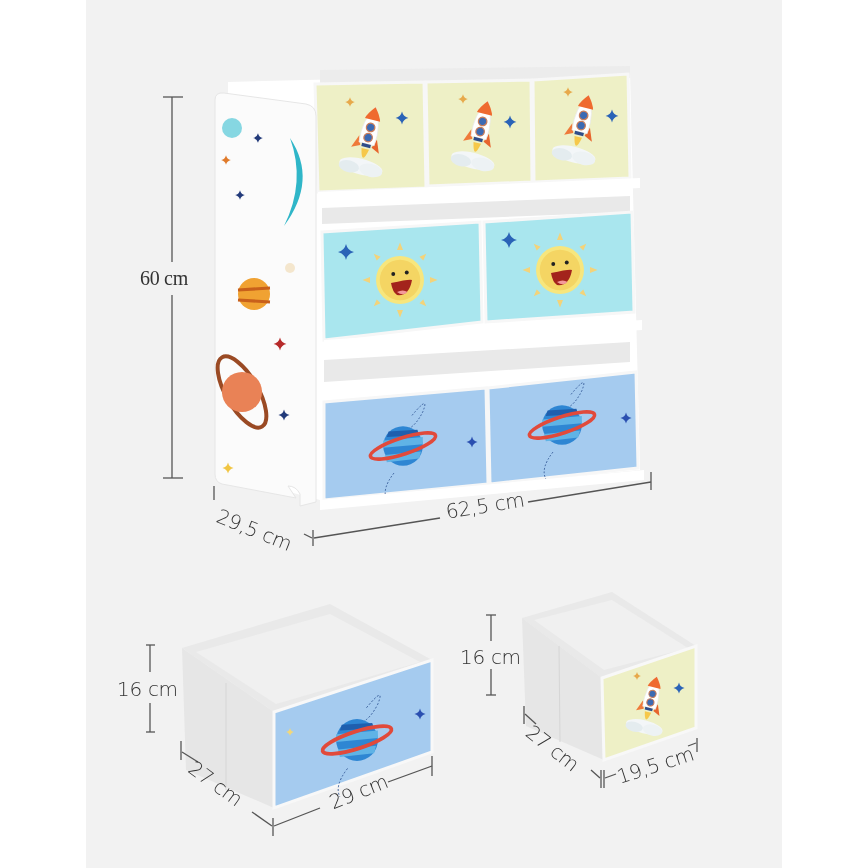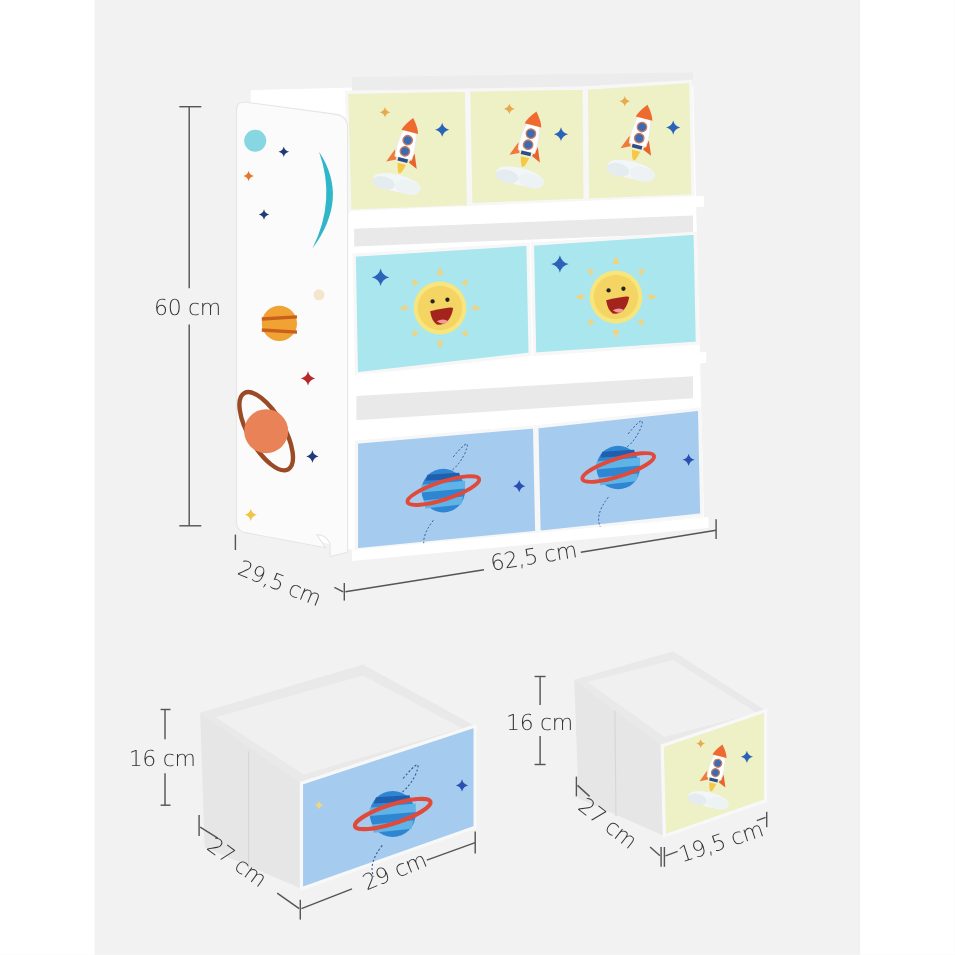--- a/index.html
+++ b/index.html
@@ -140,21 +140,21 @@
   <line class="dimline" x1="172" y1="295" x2="172" y2="478"></line>
   <line class="dimline" x1="163" y1="97" x2="183" y2="97"></line>
   <line class="dimline" x1="163" y1="478" x2="183" y2="478"></line>
   <line class="dimline" x1="214" y1="486" x2="214" y2="500"></line>
   <line class="dimline" x1="304" y1="534" x2="312" y2="538"></line>
   <line class="dimline" x1="313" y1="530" x2="313" y2="546"></line>
   <line class="dimline" x1="314" y1="538" x2="440" y2="518"></line>
   <line class="dimline" x1="528" y1="502" x2="651" y2="482"></line>
   <line class="dimline" x1="651" y1="472" x2="651" y2="490"></line>
 </svg>
-<div class="dim-label" style="left:140px; top:267px;">60 cm</div>
+<div class="dim-label" style="left:140px; top:267px;font-family:Liberation Serif, serif;">60 cm</div>
 <div class="dim-label" style="left:222px; top:504px; transform:rotate(22deg); transform-origin:left top;">29,5 cm</div>
 <div class="dim-label" style="left:444px; top:500px; transform:rotate(-9deg); transform-origin:left top;">62,5 cm</div>
 
 <svg width="868" height="868">
   <polygon points="182,648 330,604 432,660 274,712" fill="#e9e9e9"></polygon>
   <polygon points="196,652 330,614 420,662 276,704" fill="#f0f0f0"></polygon>
   <polygon points="182,648 274,712 274,808 186,770" fill="#e6e6e6"></polygon>
   <line x1="226" y1="683" x2="226" y2="790" stroke="#d6d6d6" stroke-width="1"></line>
   <polygon points="274,712 432,660 432,752 274,808" fill="#a5cbef" stroke="#f8f8f8" stroke-width="3"></polygon>
   <use href="#planet" transform="translate(357,740) scale(0.95)"></use>

